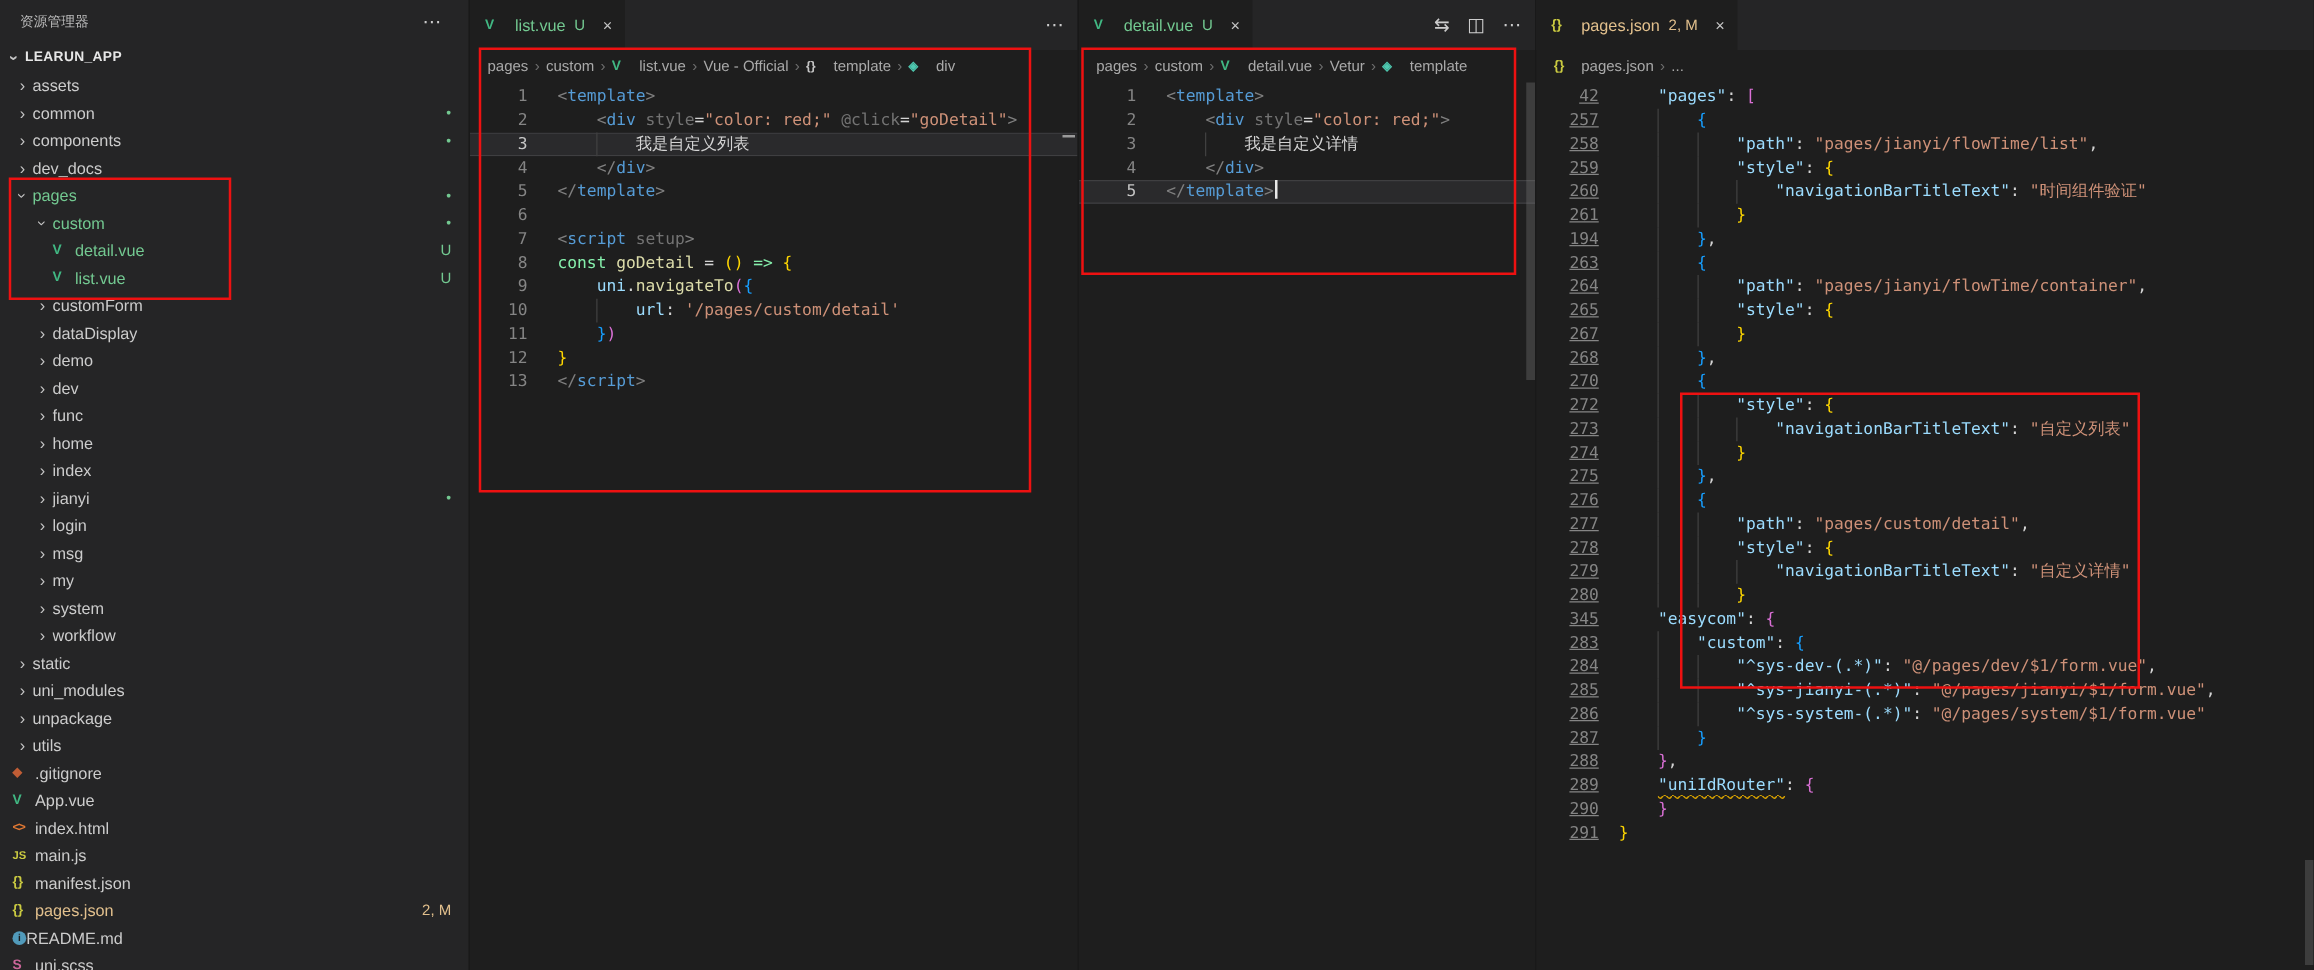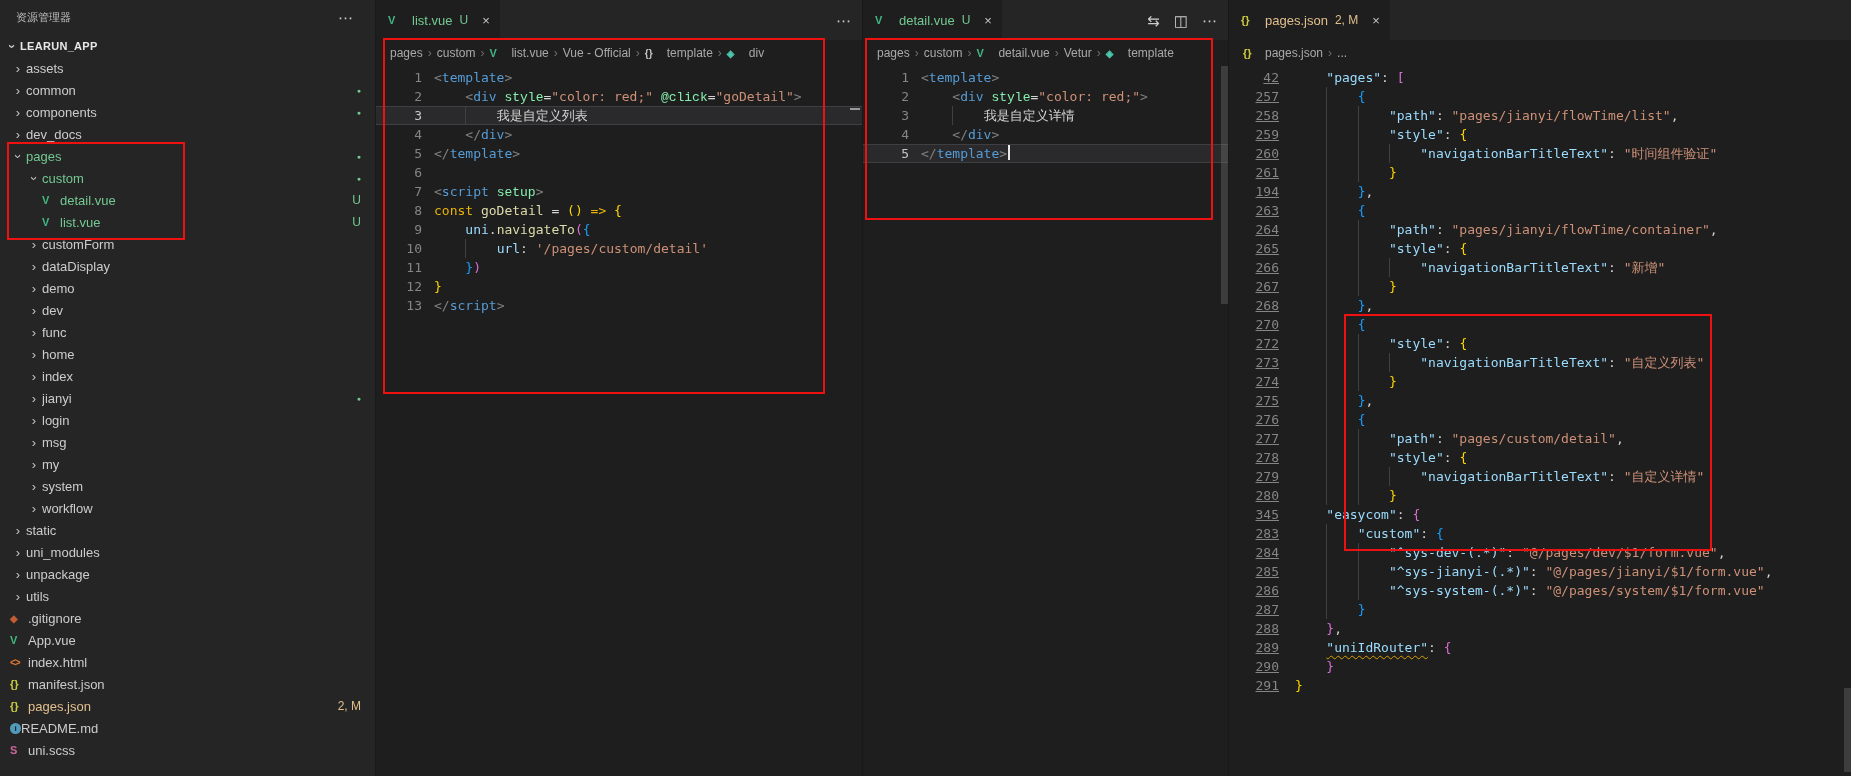--- a/index.html
+++ b/index.html
@@ -51,32 +51,32 @@
   .crumbs{height:26px;display:flex;align-items:center;gap:5px;padding-left:14px;font-size:12px;
           color:#a9a9a9;white-space:nowrap;overflow:hidden;}
   .crumb{display:flex;align-items:center;gap:4px;cursor:pointer;}
   .csep{color:#6e6e6e;}
 
   
   .code{padding-top:2px;font-family:"DejaVu Sans Mono",monospace;font-size:13px;}
   .cline{display:flex;height:19px;line-height:19px;}
   .ln{color:#858585;text-align:right;flex:none;width:46px;font-family:"Deja Vu Sans Mono",monospace;}
   .e3 .ln{width:50px;text-decoration:underline;}
-  .ct{white-space:pre;position:relative;margin-left:12px;}
+  .ct{white-space:pre;position:relative;margin-left:24px;}
   .e3 .ct{margin-left:16px;}
   .cur{background:#2a2a2c;box-shadow:inset 0 1px 0 #3f3f41,inset 0 -1px 0 #3f3f41;}
   .cur .ln{color:#c6c6c6;}
   .iguide{position:absolute;top:0;bottom:0;width:1px;background:#404040;}
   .caret{display:inline-block;width:2px;height:15px;background:#e8e8e8;vertical-align:-2px;margin-left:1px;}
   .tk-ab{color:#808080;}
   .tk-tag{color:#569cd6;}
-  .tk-at{color:#86efac;font-family:Liberation Mono, monospace;}
+  .tk-at{color:#737373;}
   .tk-st{color:#ce9178;}
   .tk-tx{color:#d4d4d4;}
-  .tk-kw{color:#eab308;}
+  .tk-kw{color:#86efac;}
   .tk-fn{color:#dcdcaa;}
   .tk-vr{color:#9cdcfe;}
   .tk-op{color:#d4d4d4;}
   .tk-pl{color:#d4d4d4;}
   .tk-b1{color:#ffd700;}
   .tk-b2{color:#da70d6;}
   .tk-b3{color:#179fff;}
   .tk-ky{color:#9cdcfe;}
   .tk-kyw{color:#9cdcfe;text-decoration:underline wavy #d7a100 1px;text-underline-offset:3px;}
 
@@ -284,20 +284,26 @@
           <span class="right"></span>
         </div>
         <div class="trow">
           <span class="ind" style="width: 0px;"></span>
           <span class="ficon i-html">&lt;&gt;</span>
           <span class="lbl">index.html</span>
           <span class="right"></span>
         </div>
         <div class="trow">
           <span class="ind" style="width: 0px;"></span>
+          <span class="ficon i-js">JS</span>
+          <span class="lbl">main.js</span>
+          <span class="right"></span>
+        </div>
+        <div class="trow">
+          <span class="ind" style="width: 0px;"></span>
           <span class="ficon i-json">{}</span>
           <span class="lbl">manifest.json</span>
           <span class="right"></span>
         </div>
         <div class="trow">
           <span class="ind" style="width: 0px;"></span>
           <span class="ficon i-json">{}</span>
           <span class="lbl c-yellow">pages.json</span>
           <span class="right">
             <span class="badge c-yellow">2, M</span>
@@ -538,24 +544,20 @@
         </div>
         <div class="cline">
           <span class="ln">264</span>
           <span class="ct"><span class="iguide" style="left: 4ch;"></span><span class="iguide" style="left: 8ch;"></span><span class="tk-pl">            </span><span class="tk-ky">"path"</span><span class="tk-op">: </span><span class="tk-st">"pages/jianyi/flowTime/container"</span><span class="tk-op">,</span></span>
         </div>
         <div class="cline">
           <span class="ln">265</span>
           <span class="ct"><span class="iguide" style="left: 4ch;"></span><span class="iguide" style="left: 8ch;"></span><span class="tk-pl">            </span><span class="tk-ky">"style"</span><span class="tk-op">: </span><span class="tk-b1">{</span></span>
         </div>
         <div class="cline">
-          <span class="ln">266</span>
-          <span class="ct"><span class="iguide" style="left: 4ch;"></span><span class="iguide" style="left: 8ch;"></span><span class="iguide" style="left: 12ch;"></span><span class="tk-pl">                </span><span class="tk-ky">"navigationBarTitleText"</span><span class="tk-op">: </span><span class="tk-st">"新增"</span></span>
-        </div>
-        <div class="cline">
           <span class="ln">267</span>
           <span class="ct"><span class="iguide" style="left: 4ch;"></span><span class="iguide" style="left: 8ch;"></span><span class="tk-pl">            </span><span class="tk-b1">}</span></span>
         </div>
         <div class="cline">
           <span class="ln">268</span>
           <span class="ct"><span class="iguide" style="left: 4ch;"></span><span class="tk-pl">        </span><span class="tk-b3">}</span><span class="tk-op">,</span></span>
         </div>
         <div class="cline">
           <span class="ln">270</span>
           <span class="ct"><span class="iguide" style="left: 4ch;"></span><span class="tk-pl">        </span><span class="tk-b3">{</span></span>

